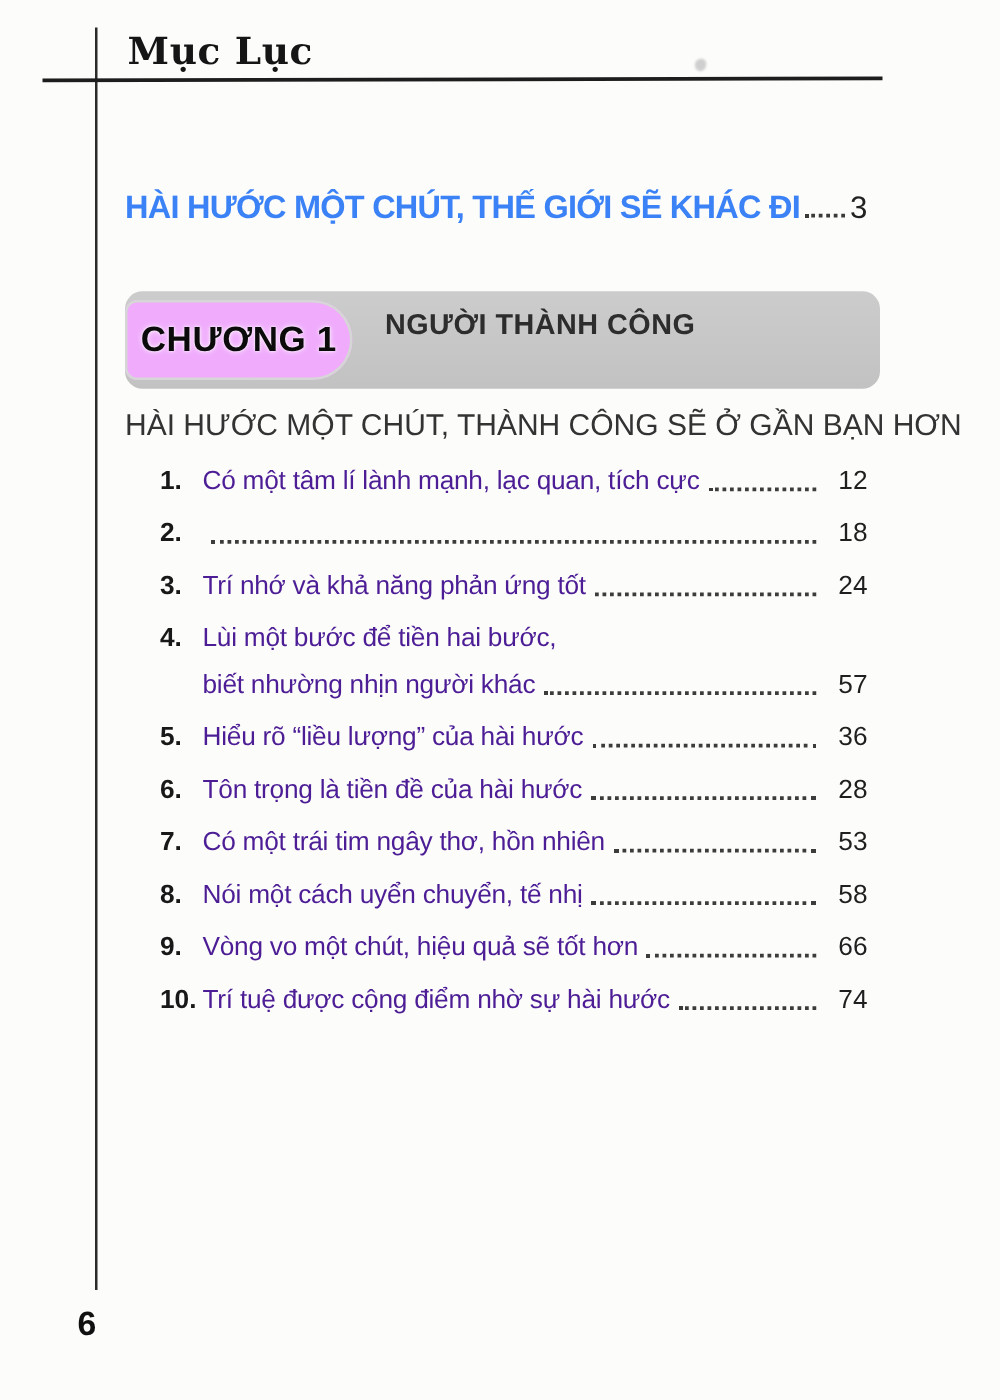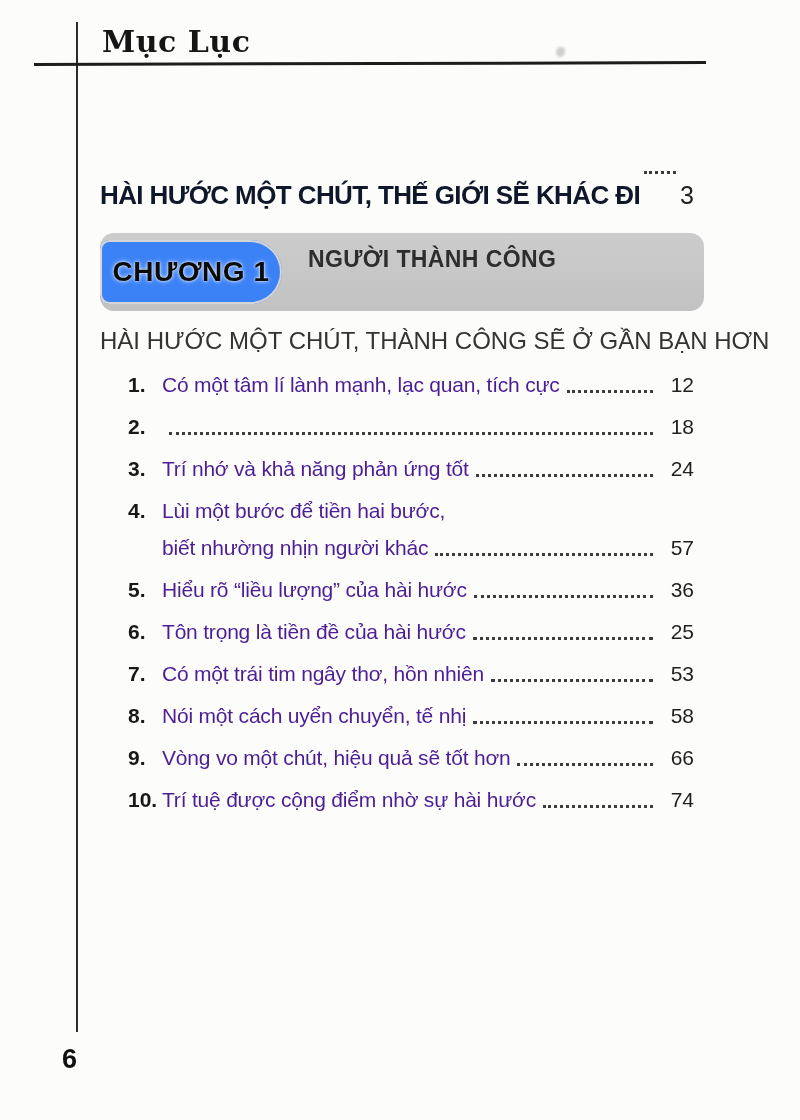--- a/index.html
+++ b/index.html
@@ -20,36 +20,36 @@
     position:absolute;left:102px;top:24px;
     font-family:"DejaVu Serif", serif;
     font-weight:700;font-size:30px;letter-spacing:.5px;color:#151515;
   }
   
   .intro-entry{
     position:absolute;left:100px;top:150px;width:594px;
     display:flex;align-items:baseline;height:30px;
   }
   .intro-entry .t{
-    font-weight:700;font-size:26px;letter-spacing:-0.6px;color:#0f172a;white-space:nowrap;margin-top:30px;
+    font-weight:700;font-size:26px;letter-spacing:-0.6px;color:#3b82f6;white-space:nowrap;
   }
   .intro-entry .leader{
     flex:1;min-width:16px;border-bottom:3px dotted #3a3a3a;
     align-self:flex-end;margin:0 4px 6px 4px;
   }
   .intro-entry .p{font-weight:400;font-size:25px;color:#222;}
   
   .chapter-band{
     position:absolute;left:100px;top:233px;width:604px;height:78px;
     background:linear-gradient(180deg,#cccccc,#c2c2c2);
     border-radius:14px;
   }
   .chapter-badge{
     position:absolute;left:100px;top:240px;width:182px;height:64px;
-    background:#3b82f6;
+    background:#f0abfc;
     border-radius:10px 34px 34px 10px;
     display:flex;align-items:center;justify-content:center;
     box-shadow:0 0 0 2px #d6d6d6 inset;
   }
   .chapter-badge .b{
     font-weight:700;font-size:28px;letter-spacing:.5px;color:#0b0b0b;
     text-shadow:0 0 2px #ffffff,0 0 5px rgba(255,255,255,.75);
     white-space:nowrap;
   }
   .chapter-title{
@@ -133,21 +133,21 @@
       <div class="toc-row">
     <span class="toc-num">5.</span>
     <span class="toc-text">Hiểu rõ “liều lượng” của hài hước</span>
     <span class="toc-leader"></span>
     <span class="toc-page">36</span>
   </div>
       <div class="toc-row">
     <span class="toc-num">6.</span>
     <span class="toc-text">Tôn trọng là tiền đề của hài hước</span>
     <span class="toc-leader"></span>
-    <span class="toc-page">25</span>
+    <span class="toc-page">28</span>
   </div>
       <div class="toc-row">
     <span class="toc-num">7.</span>
     <span class="toc-text">Có một trái tim ngây thơ, hồn nhiên</span>
     <span class="toc-leader"></span>
     <span class="toc-page">53</span>
   </div>
       <div class="toc-row">
     <span class="toc-num">8.</span>
     <span class="toc-text">Nói một cách uyển chuyển, tế nhị</span>

